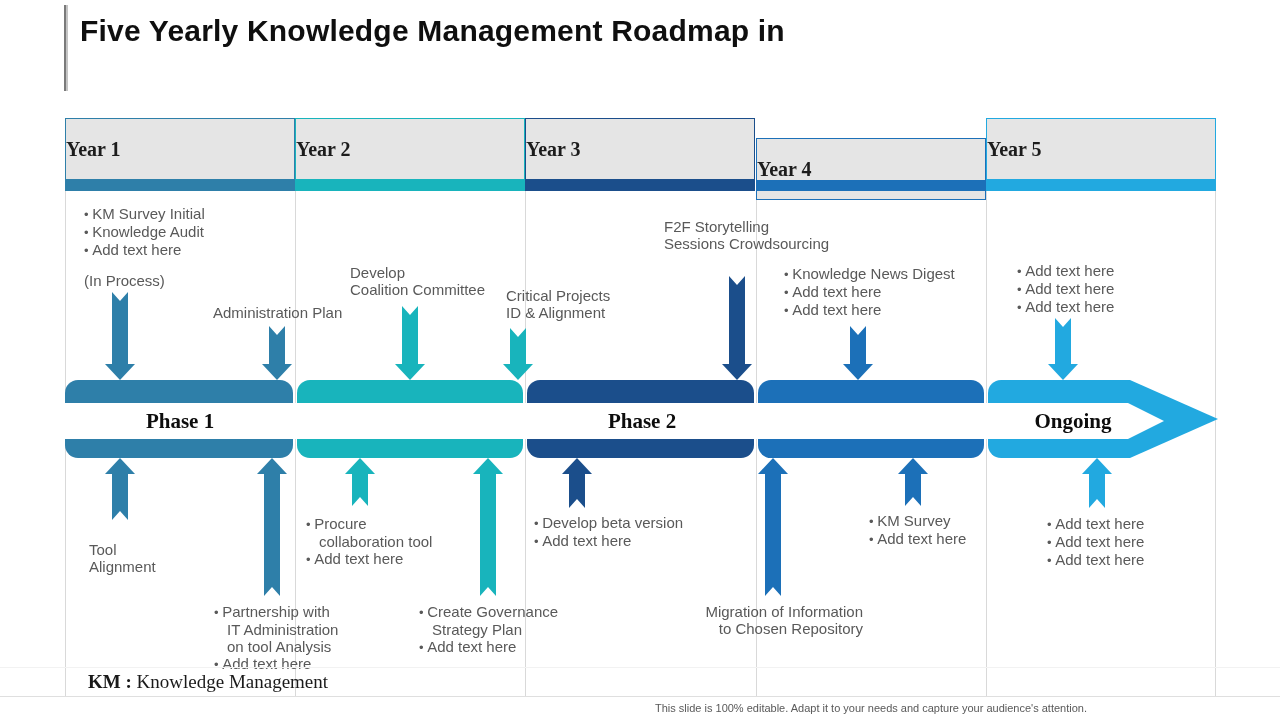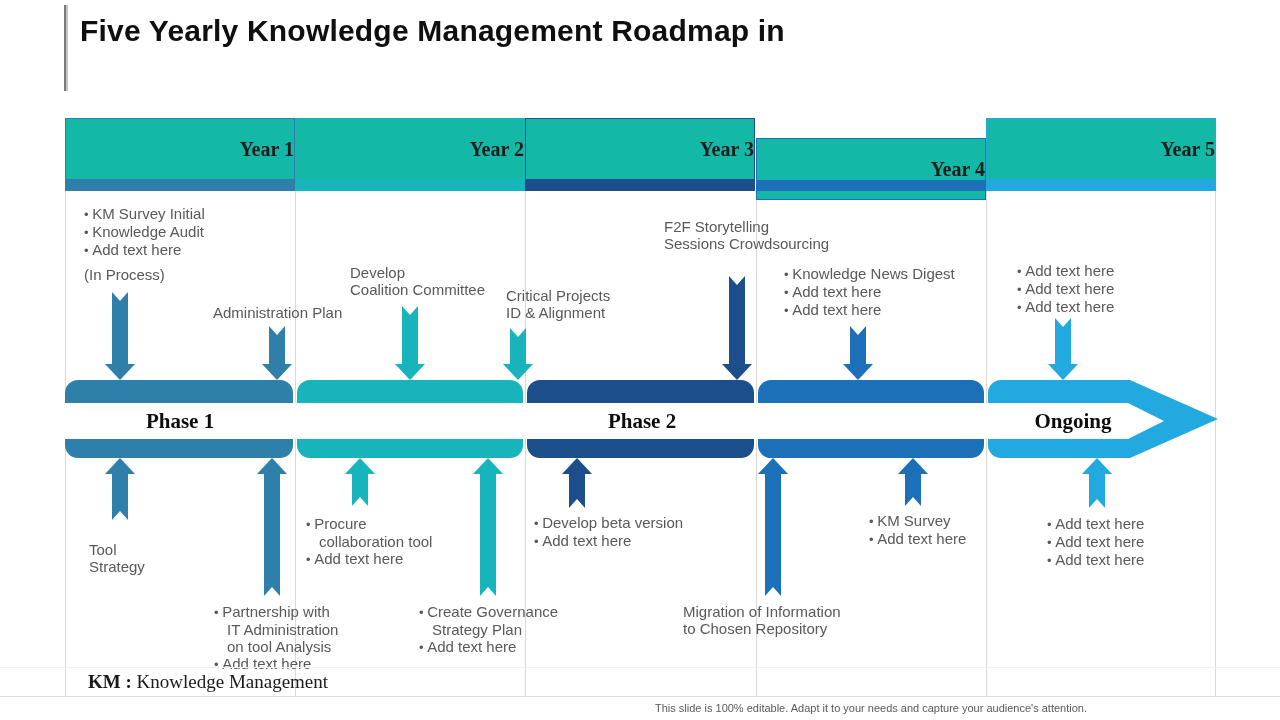--- a/index.html
+++ b/index.html
@@ -7,23 +7,23 @@
          font-family:"Liberation Sans",sans-serif;border-radius:7px;}
   
   .title-bar{position:absolute;left:64px;top:5px;width:4px;height:86px;
              background:linear-gradient(to right,#7a7a7a 0 2px,#c4c4c4 2px 4px);}
   .title{position:absolute;left:80px;top:12px;width:880px;font-size:30px;font-weight:bold;
          color:#0f0f0f;line-height:37px;letter-spacing:.2px;}
   
   .vline{position:absolute;top:191px;height:506px;width:1px;background:#d9d9d9;}
   .hline{position:absolute;left:0;width:1280px;height:1px;}
   
-  .ybox{position:absolute;top:118px;width:228px;height:60px;background:#14b8a6;
+  .ybox{position:absolute;top:118px;width:228px;height:60px;background:#e5e5e5;
         font-family:"Liberation Serif",serif;font-weight:bold;font-size:20px;color:#1c1c1c;
-        text-align:right;line-height:60px;border:1px solid;}
+        text-align:left;line-height:60px;border:1px solid;}
   .ybar{position:absolute;top:180px;height:11px;width:230px;}
   
   .c1b{background:#2e7fa9;} .c2b{background:#18b4bc;} .c3b{background:#1b4e8b;}
   .c4b{background:#1c70b8;} .c5b{background:#22a9e0;}
   .c1o{border-color:#2e7fa9;} .c2o{border-color:#18b4bc;} .c3o{border-color:#1b4e8b;}
   .c4o{border-color:#1c70b8;margin-top:20px;} .c5o{border-color:#22a9e0;}
   .c1f polygon{fill:#2e7fa9;} .c2f polygon{fill:#18b4bc;} .c3f polygon{fill:#1b4e8b;}
   .c4f polygon{fill:#1c70b8;} .c5f polygon{fill:#22a9e0;}
   
   .seg{position:absolute;top:380px;height:78px;border-radius:13px;}
@@ -36,22 +36,22 @@
   .phase{position:absolute;top:403px;height:36px;line-height:36px;text-align:center;
          font-family:"Liberation Serif",serif;font-weight:bold;font-size:21px;color:#0d0d0d;}
   
   .arr{position:absolute;display:block;}
   
   .note{position:absolute;font-size:15px;line-height:17px;color:#595959;}
   .note .bl{padding-left:13px;text-indent:-13px;}
   .note .bl::before{content:"•  ";font-size:13px;}
   .note .cont{padding-left:13px;}
   .note .plain{}
-  .gap-top{margin-top:7px;}
-  .center{text-align:left;}
+  .gap-top{margin-top:13px;}
+  .center{text-align:right;}
   
   .footer-km{position:absolute;left:88px;top:671px;font-family:"Liberation Serif",serif;
              font-size:19px;color:#1a1a1a;}
   .footer-km .abbr{font-weight:bold;}
   .footer-note{position:absolute;left:655px;top:702px;font-size:11px;color:#595959;}
 </style>
 </head>
 <body>
 
 <div class="slide">
@@ -166,21 +166,21 @@
     </svg>
   <svg class="arr c4f" style="left:898px;top:458px" width="30" height="48">
       <polygon points="7,48 15,39 23,48 23,16 30,16 15,0 0,16 7,16"></polygon>
     </svg>
   <svg class="arr c5f" style="left:1082px;top:458px" width="30" height="50">
       <polygon points="7,50 15,41 23,50 23,16 30,16 15,0 0,16 7,16"></polygon>
     </svg>
 
   <div class="note" style="left:89px;top:541px">
     <div class="plain">Tool</div>
-    <div class="plain">Strategy</div>
+    <div class="plain">Alignment</div>
   </div>
   <div class="note" style="left:214px;top:603px">
     <div class="bl">Partnership with</div>
     <div class="cont">IT Administration</div>
     <div class="cont">on tool Analysis</div>
     <div class="bl">Add text here</div>
   </div>
   <div class="note" style="left:306px;top:515px">
     <div class="bl">Procure</div>
     <div class="cont">collaboration tool</div>

